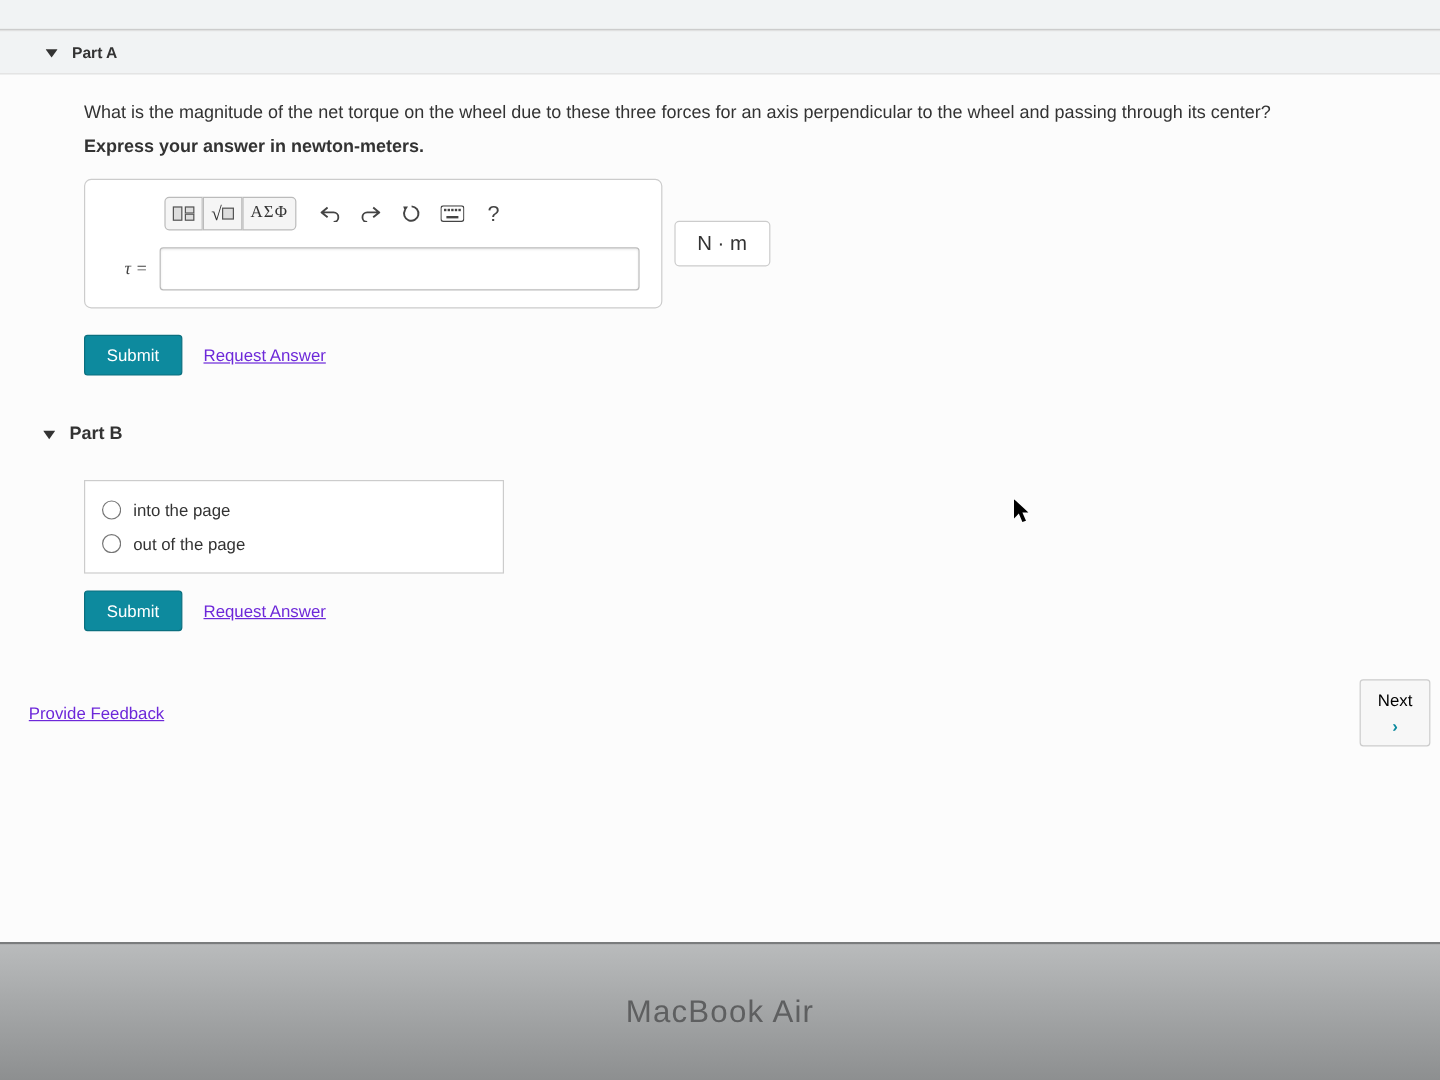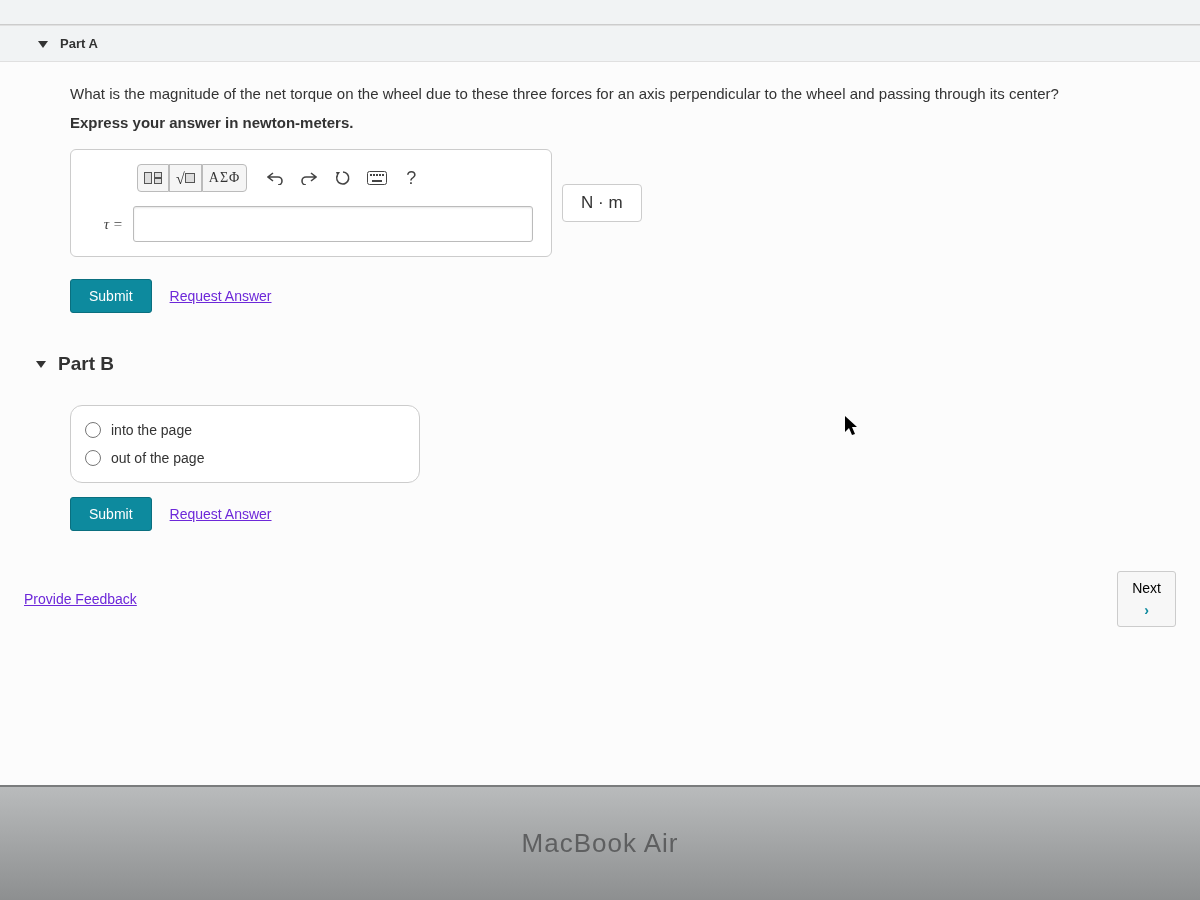--- a/index.html
+++ b/index.html
@@ -27,21 +27,21 @@
     padding: 10px 30px 10px 38px;
     font-weight: bold;
     font-size: 13px;
     display: flex;
     align-items: center;
     gap: 12px;
   }
   .part-header-inner {
     padding: 10px 0 10px 38px;
     font-weight: bold;
-    font-size: 19px;
+    font-size: 15px;
     display: flex;
     align-items: center;
     gap: 12px;
     margin-top: 30px;
   }
   .collapse-icon svg { display: block; }
   .part-body { padding: 20px 70px 20px 70px; }
   .question-text { font-size: 15px; line-height: 1.6; margin-bottom: 8px; }
   .instruction { font-weight: bold; font-size: 15px; margin-bottom: 18px; }
   .answer-box {
@@ -116,34 +116,34 @@
     cursor: pointer;
   }
   .link {
     color: #6d28d9;
     text-decoration: underline;
     font-size: 14px;
     cursor: pointer;
   }
   .options-box {
     border: 1px solid #ccc;
-    border-radius: 12px;
+    border-radius: 0;
     display: inline-block;
     width: 350px;
     background: #fff;
     padding: 10px 14px;
     margin-top: 8px;
   }
   .option-row { display: flex; align-items: center; gap: 10px; padding: 6px 0; }
   .option-row input[type=radio] { width: 16px; height: 16px; }
   .footer-row {
     display: flex;
     justify-content: space-between;
     align-items: center;
-    padding: 20px 24px 20px 24px;
+    padding: 20px 8px 20px 24px;
   }
   .next-btn {
     background: #f7f7f7;
     border: 1px solid #ccc;
     padding: 8px 14px;
     font-size: 14px;
     border-radius: 3px;
     cursor: pointer;
     display: inline-flex;
     align-items: center;

